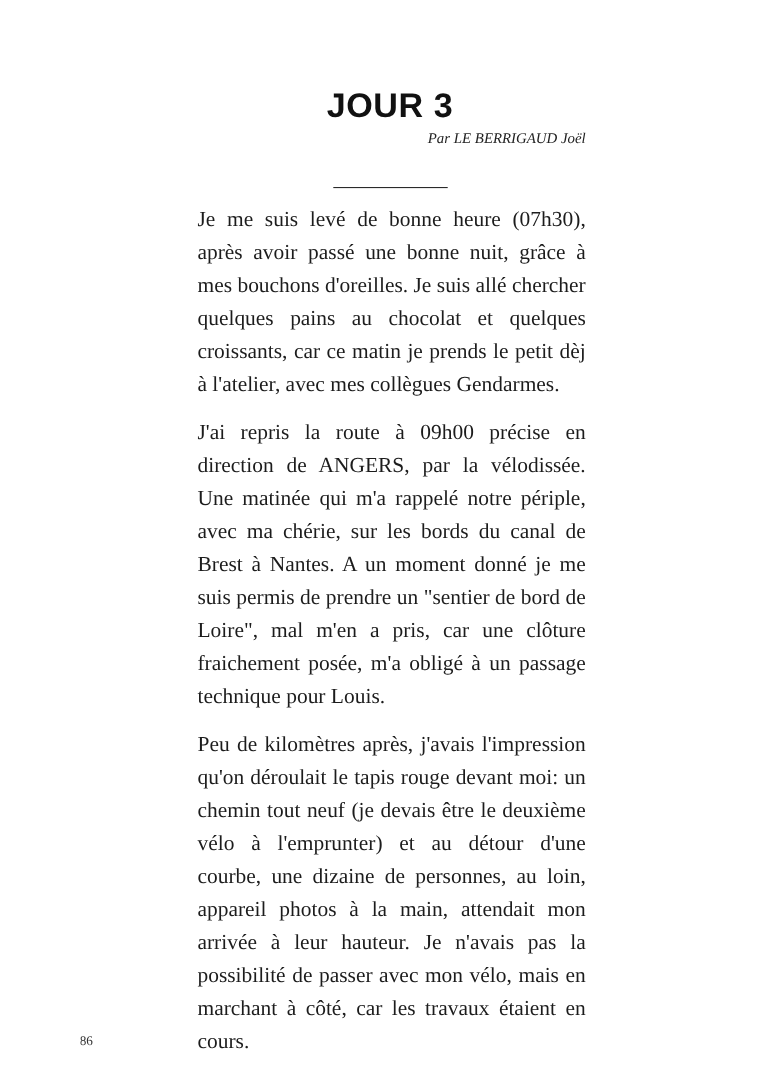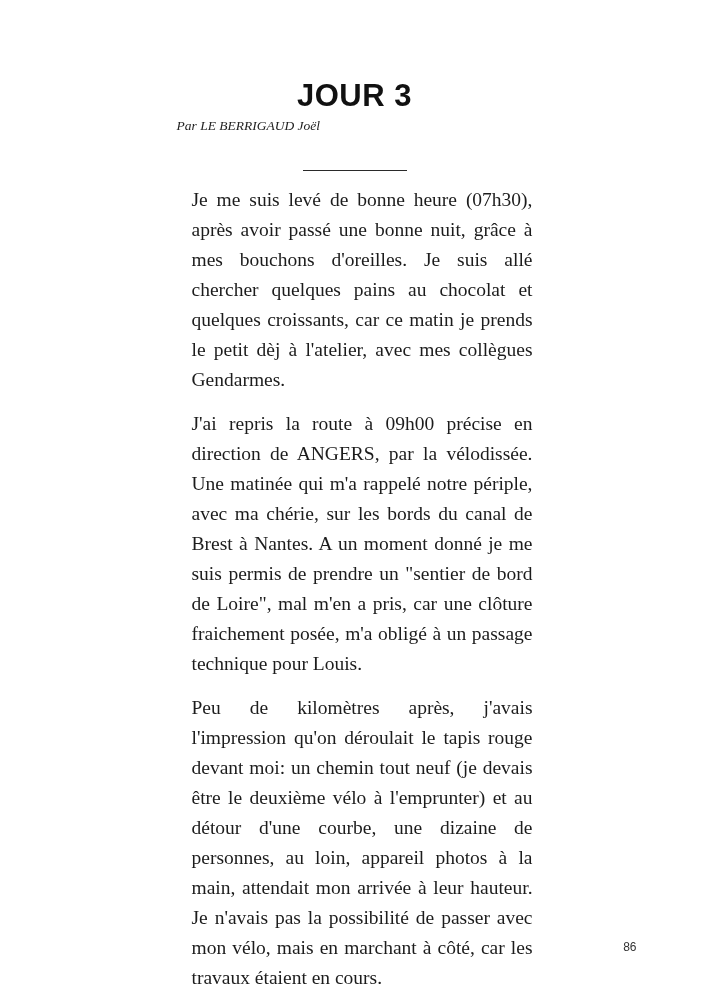--- a/index.html
+++ b/index.html
@@ -23,47 +23,47 @@
     margin: 0;
     text-align: center;
     font-family: "Liberation Sans", sans-serif;
     font-weight: 700;
     font-size: 31px;
     letter-spacing: 0.5px;
     color: #111111;
   }
   .doc-byline {
     margin-top: 4px;
-    text-align: left;
+    text-align: right;
     font-family: "Liberation Serif", serif;
     font-style: italic;
     font-size: 13.5px;
     color: #222222;
   }
   .doc-divider {
     width: 104px;
     height: 0;
     border-bottom: 1.5px solid #2a2a2a;
     margin: 36px auto 14px auto;
   }
   .doc-body p {
-    margin: 0 0 14px 15px;
+    margin: 0 0 14px 3px;
     font-size: 19.5px;
     line-height: 30px;
     text-align: justify;
     text-justify: inter-word;
     color: #1c1c1c;
   }
   .page-number {
     position: absolute;
     bottom: 38px;
     left: 0;
     width: 100%;
-    text-align: right;
-    font-family: Liberation Sans, sans-serif;
+    text-align: left;
+    font-family: Liberation Serif, serif;
     font-size: 12px;
     color: #333333;
   }
 </style>
 </head>
 <body>
 
 <div class="sheet">
 
   <h1 class="doc-title">JOUR 3</h1>

